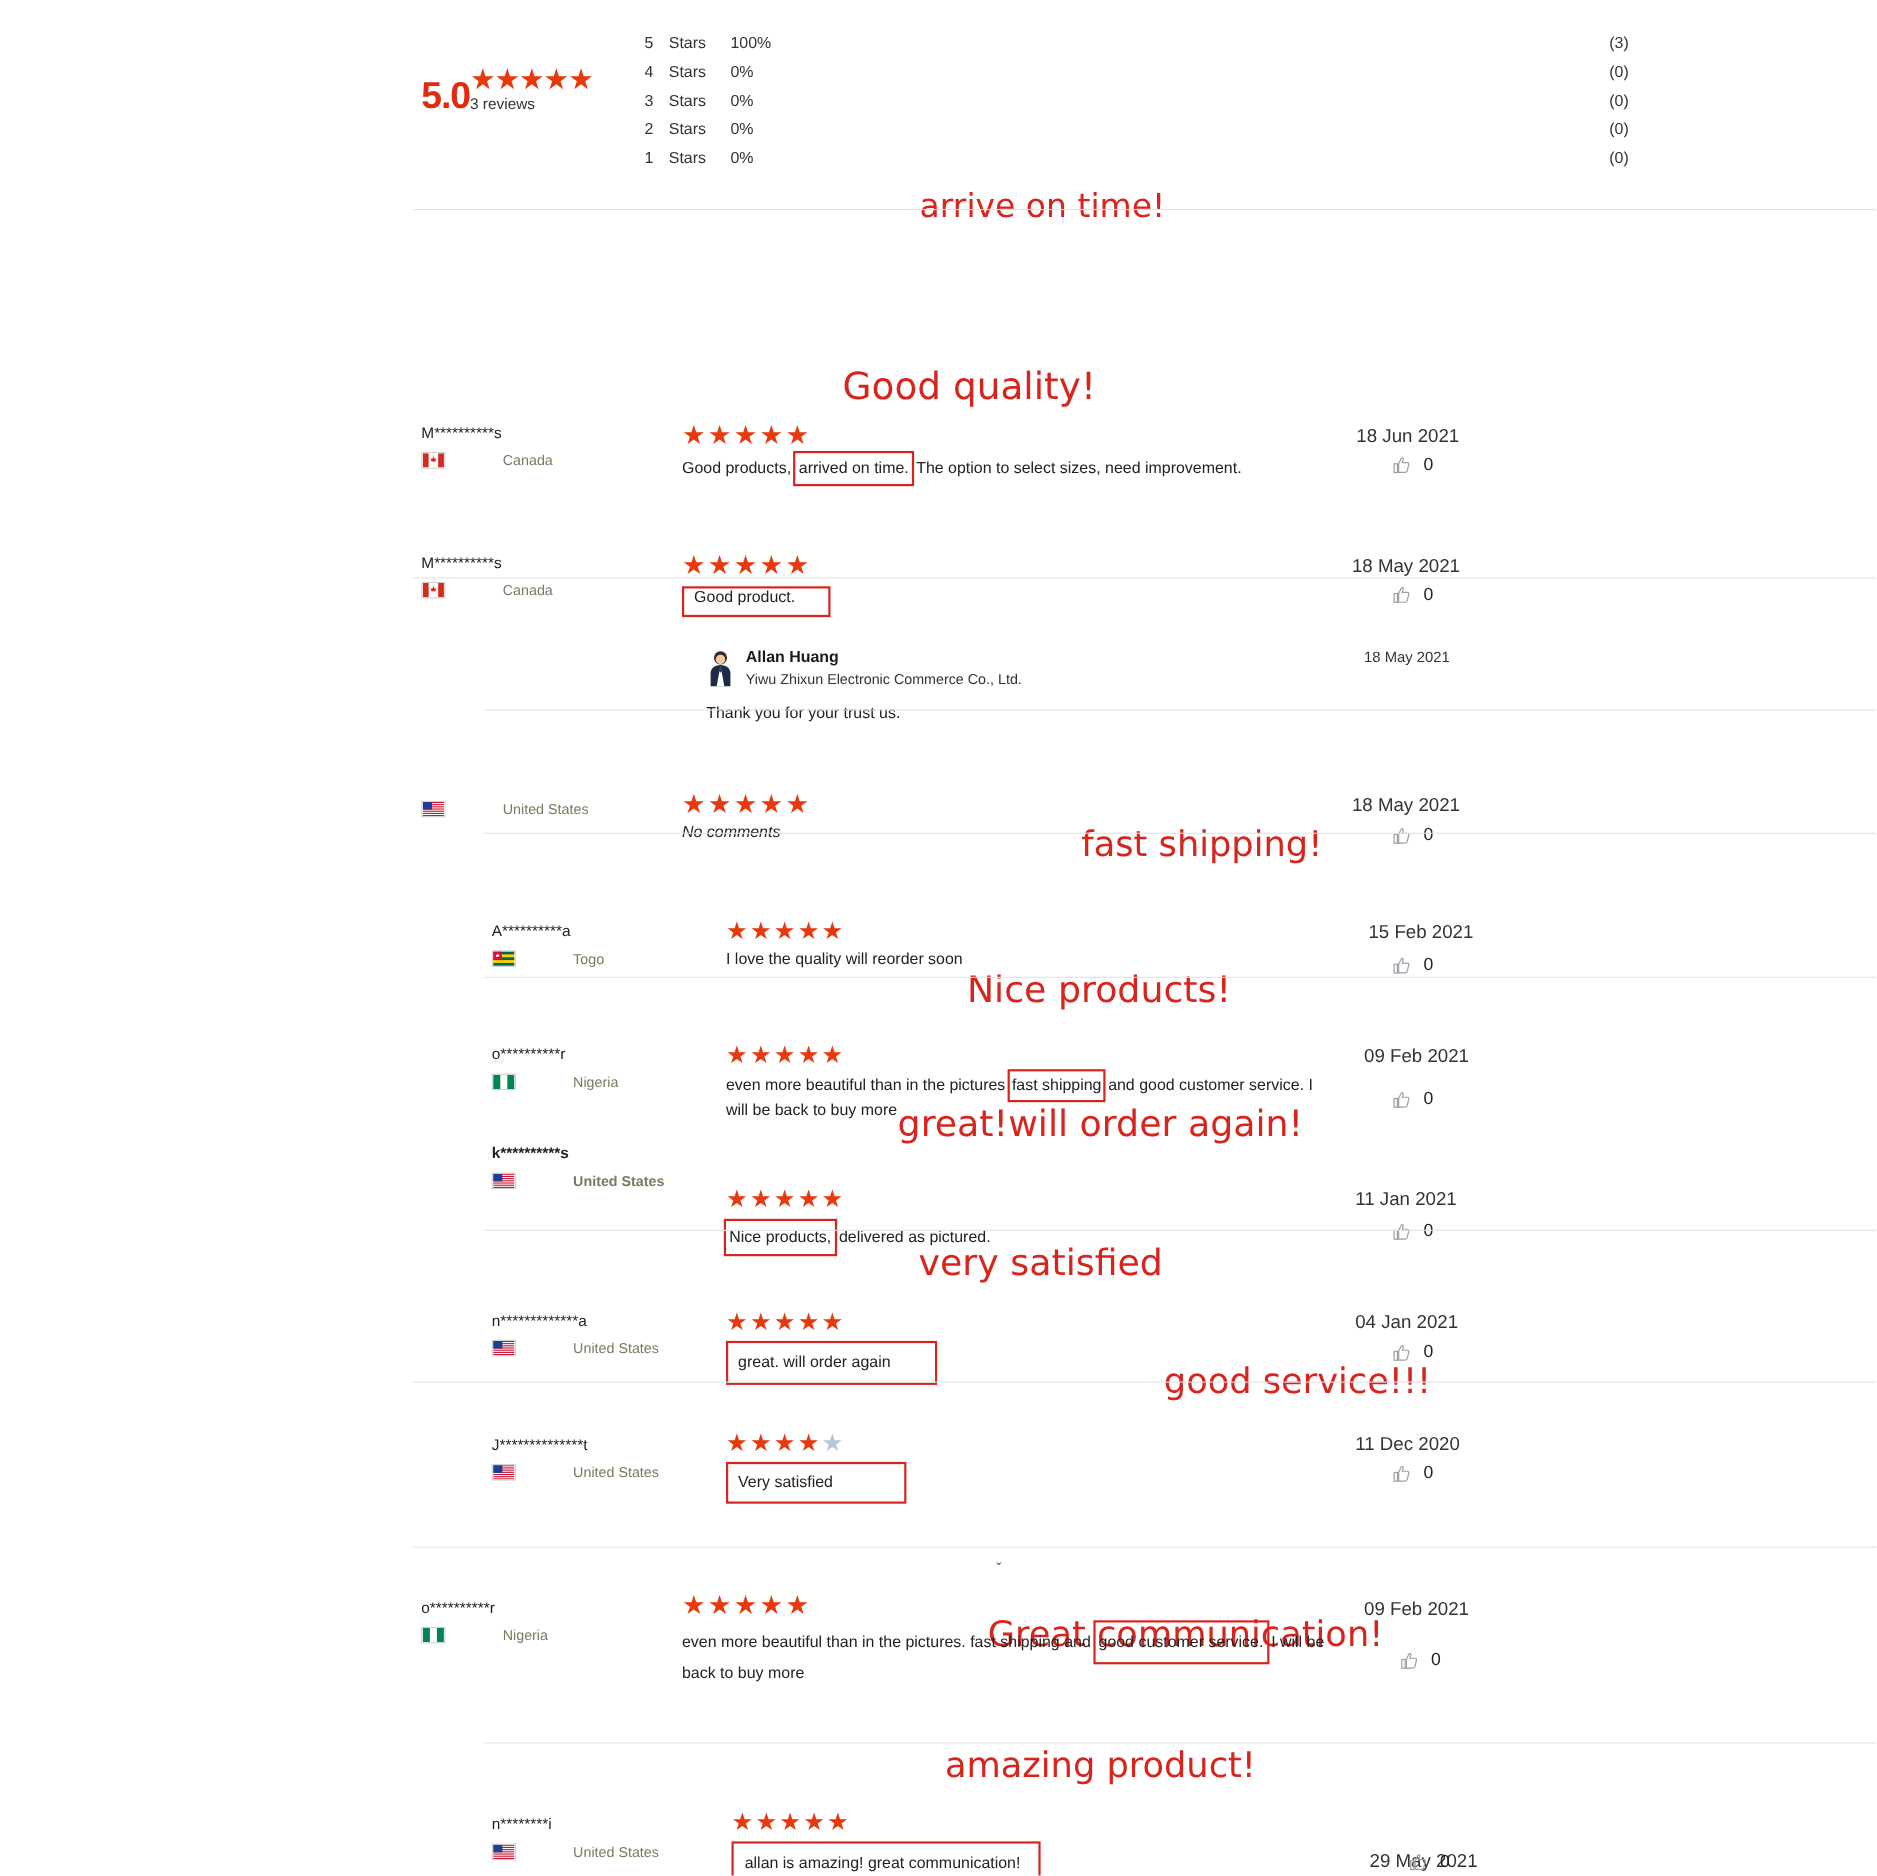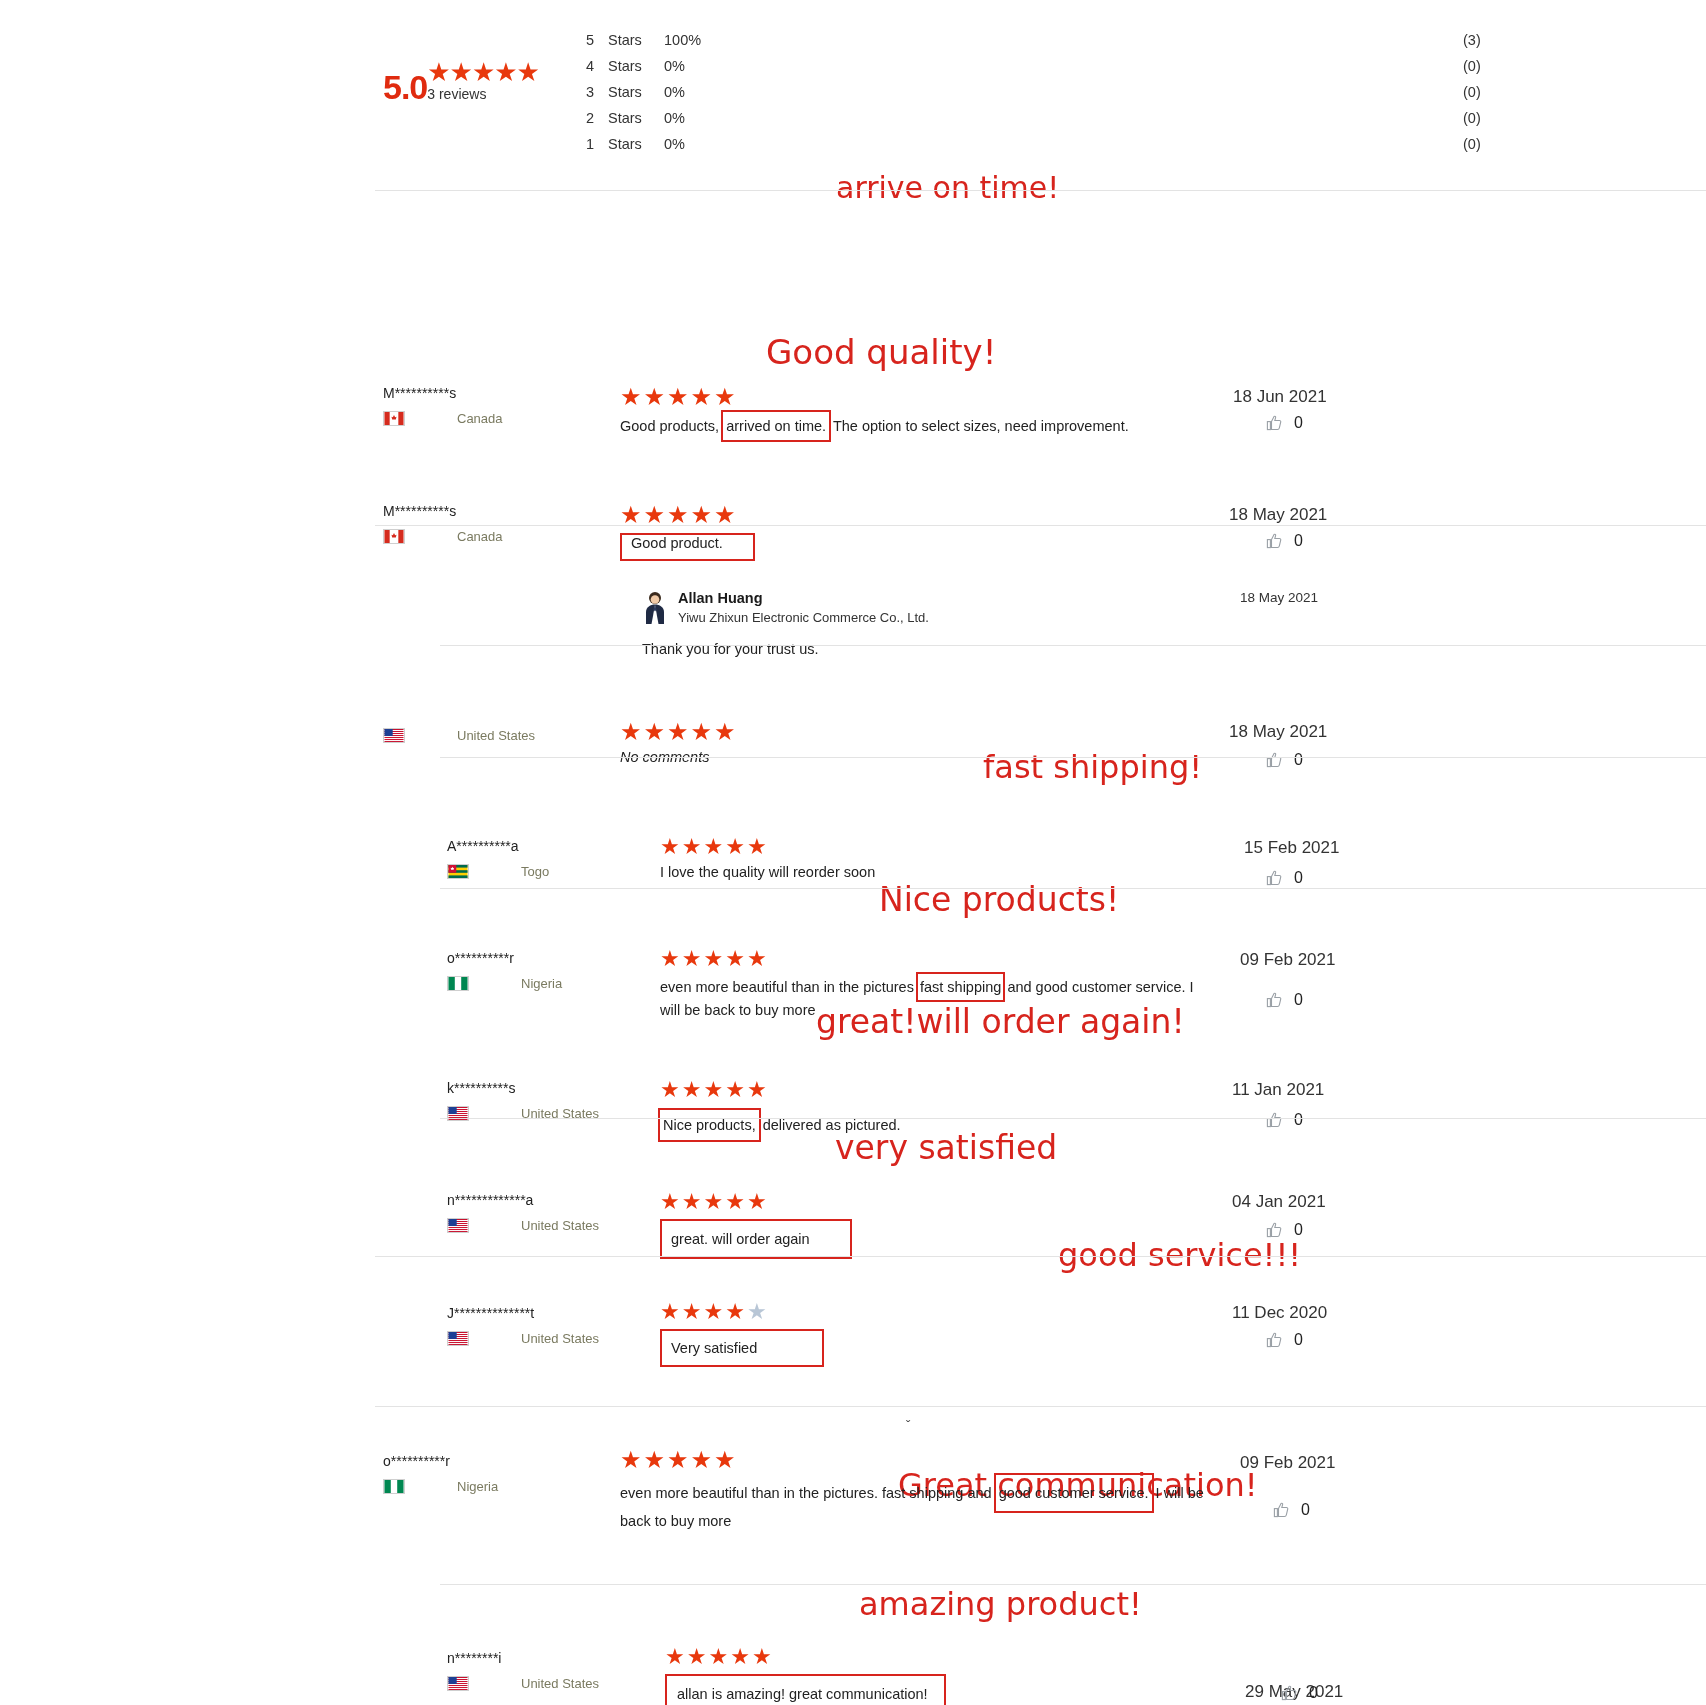--- a/index.html
+++ b/index.html
@@ -303,21 +303,21 @@
     <svg class="thumb" viewBox="0 0 20 20">
       <path d="M6.5 8.5 L9 3.5 C10 2.8 11 3.5 10.6 4.6 L9.8 7.5 H14.4 C15.4 7.5 16 8.3 15.7 9.2 L14.3 15 C14.1 16 13.4 16.5 12.5 16.5 H6.5 Z" fill="none" stroke="#9aa0a6" stroke-width="1.1"></path>
       <rect x="2.4" y="8.6" width="3" height="8" fill="none" stroke="#9aa0a6" stroke-width="1.1"></rect>
     </svg>
     <span class="like-count">0</span>
   </div>
 </div>
 
 <div class="divider" style="position:absolute; left:440px; top:888px; width:1266px;"></div>
 <div class="rev">
-  <div class="rev-user" style="left:447px; top:910px;">
+  <div class="rev-user" style="left:447px; top:870px;font-weight:bold;">
     <div class="rev-name">k**********s</div>
     <div class="rev-loc">
       <svg class="flag" viewBox="0 0 22 15">
         <rect width="22" height="15" fill="#fff"></rect>
         <g fill="#c8102e">
           <rect y="0" width="22" height="1.15"></rect>
             <rect y="2.3" width="22" height="1.15"></rect>
           <rect y="4.6" width="22" height="1.15"></rect>
             <rect y="6.9" width="22" height="1.15"></rect>
           <rect y="9.2" width="22" height="1.15"></rect>

